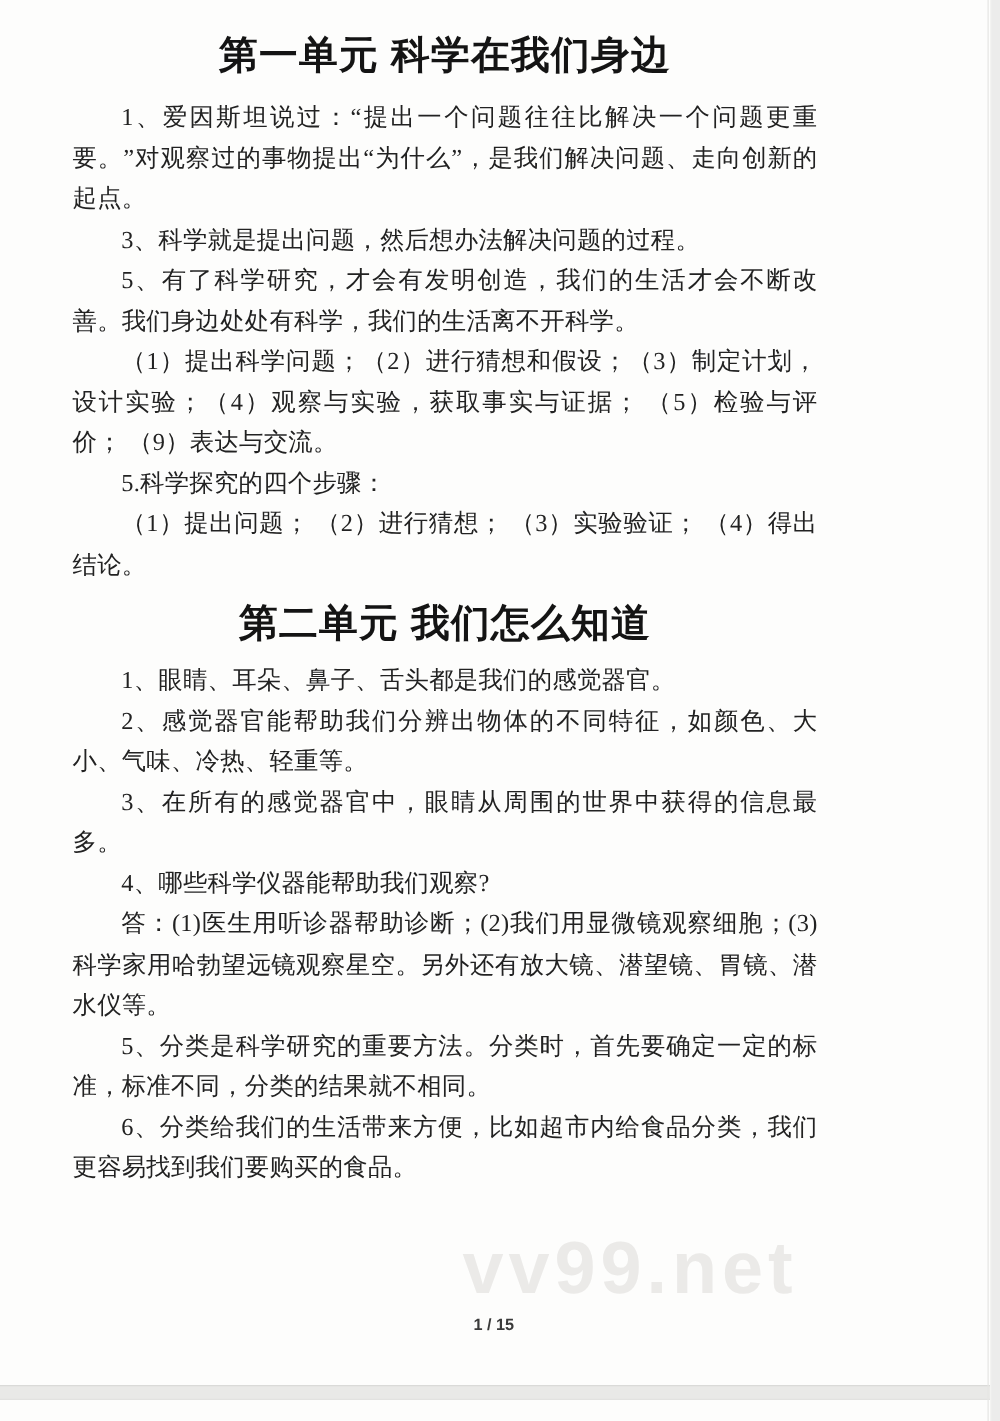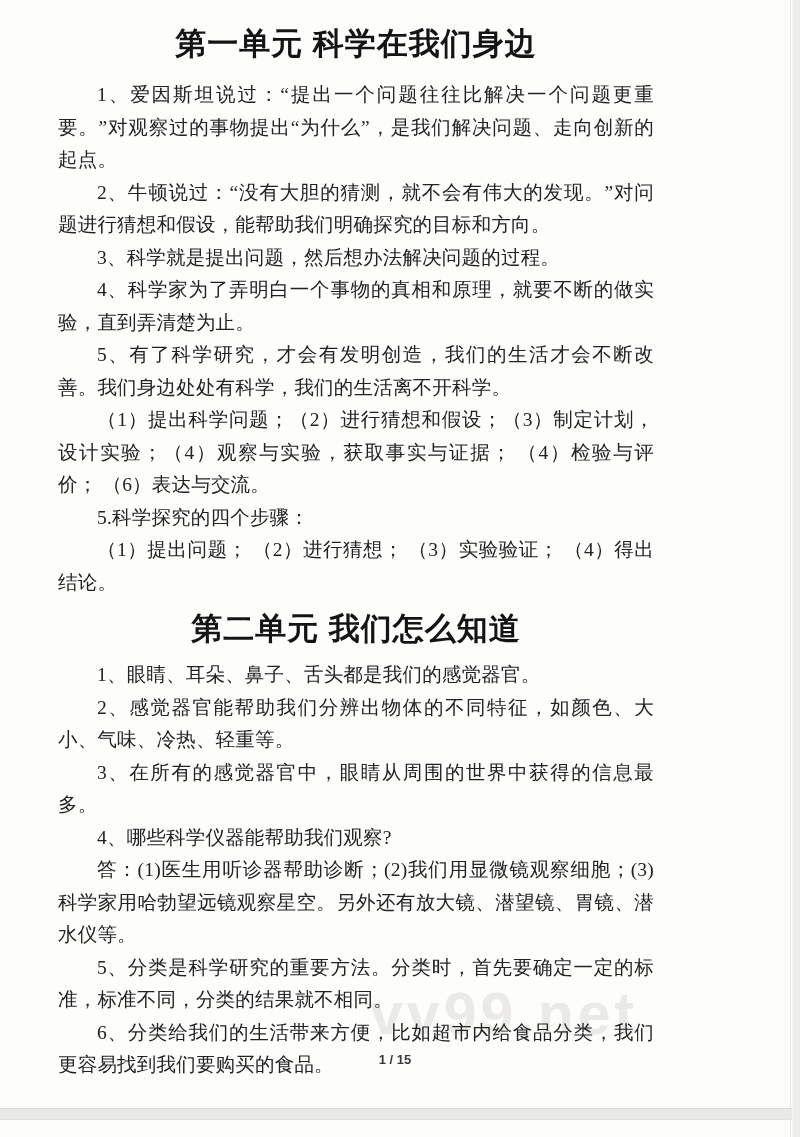--- a/index.html
+++ b/index.html
@@ -92,25 +92,23 @@
 <div class="screen">
 
   <div class="watermark">vv99.net</div>
 
   <div class="page-content">
 
     <section>
       <h1 class="unit-title">第一单元 科学在我们身边</h1>
       <div class="paragraphs">
           <p class="para">1、爱因斯坦说过：“提出一个问题往往比解决一个问题更重要。”对观察过的事物提出“为什么”，是我们解决问题、走向创新的起点。</p>
-          <p class="para">2、牛顿说过：“没有大胆的猜测，就不会有伟大的发现。”对问题进行猜想和假设，能帮助我们明确探究的目标和方向。</p>
           <p class="para">3、科学就是提出问题，然后想办法解决问题的过程。</p>
-          <p class="para">4、科学家为了弄明白一个事物的真相和原理，就要不断的做实验，直到弄清楚为止。</p>
           <p class="para">5、有了科学研究，才会有发明创造，我们的生活才会不断改善。我们身边处处有科学，我们的生活离不开科学。</p>
-          <p class="para">（1）提出科学问题；（2）进行猜想和假设；（3）制定计划，设计实验；（4）观察与实验，获取事实与证据； （4）检验与评价； （6）表达与交流。</p>
+          <p class="para">（1）提出科学问题；（2）进行猜想和假设；（3）制定计划，设计实验；（4）观察与实验，获取事实与证据； （5）检验与评价； （9）表达与交流。</p>
           <p class="para">5.科学探究的四个步骤：</p>
           <p class="para">（1）提出问题； （2）进行猜想； （3）实验验证； （4）得出结论。</p>
         </div>
     </section>
 
     <section>
       <h1 class="unit-title title-2">第二单元 我们怎么知道</h1>
       <div class="paragraphs">
           <p class="para">1、眼睛、耳朵、鼻子、舌头都是我们的感觉器官。</p>
           <p class="para">2、感觉器官能帮助我们分辨出物体的不同特征，如颜色、大小、气味、冷热、轻重等。</p>

